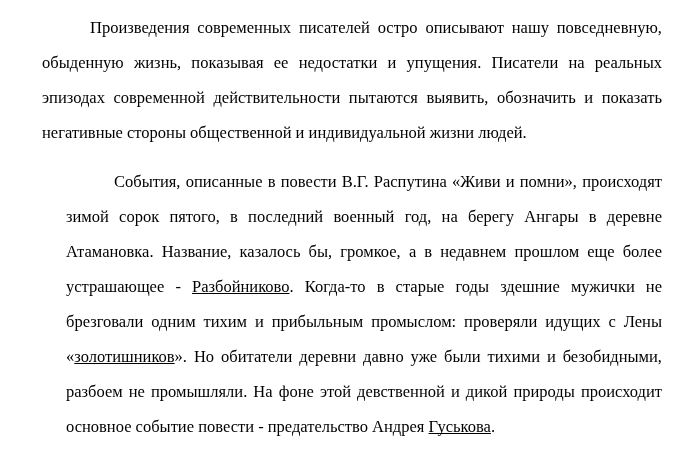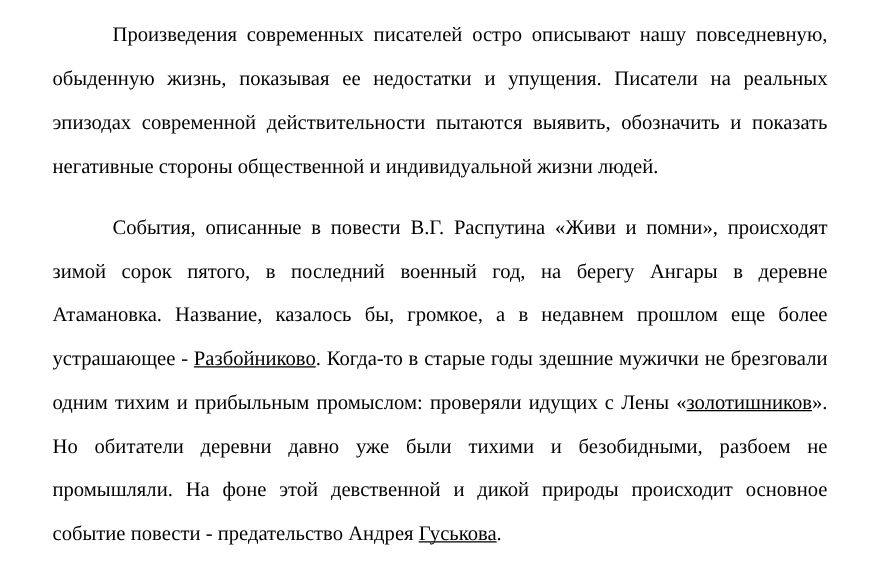--- a/index.html
+++ b/index.html
@@ -27,20 +27,21 @@
     text-align: justify;
     text-justify: inter-word;
     color: #000000;
   }
   p.para {
     margin: 0 0 0 0;
     text-indent: 48px;
   }
   p.para + p.para {
     margin-top: 14px;
+    margin-left: 24px;
   }
   .underline {
     text-decoration: underline;
     text-decoration-skip-ink: none;
   }
 </style>
 </head>
 <body>
 
 <div class="page">

